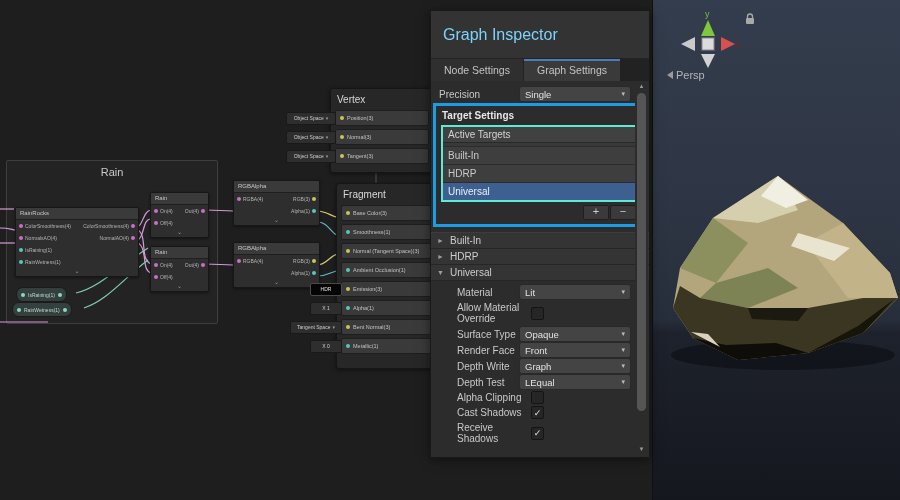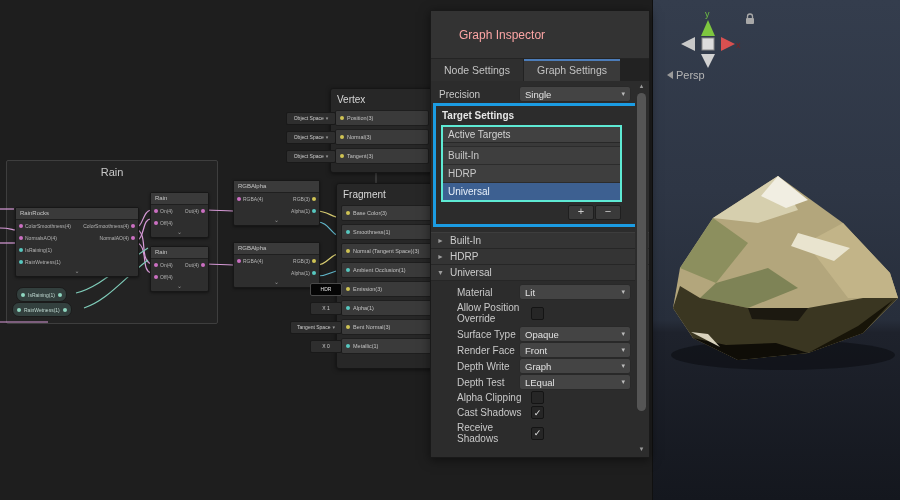--- a/index.html
+++ b/index.html
@@ -41,21 +41,21 @@
           justify-content:center;font-size:5px;color:#cdcdcd;background:#2e2e2e;
           border:1px solid #191919;border-radius:2px;padding:0 2px;white-space:nowrap;}
   .widget.hdr{background:#050505;border-color:#4a4a4a;color:#e0e0e0;}
   .space-caret{font-size:5px;color:#9a9a9a;margin-left:2px;}
 
   
   .inspector{position:absolute;left:430px;top:10px;width:218px;height:446px;z-index:5;
              background:#2c2c2c;border:1px solid #191919;box-shadow:0 2px 10px rgba(0,0,0,.5);
              overflow:hidden;color:#cfcfcf;}
   .insp-title{height:47px;background:#333333;border-bottom:1px solid #242424;
-              font-size:12px;color:#fca5a5;display:flex;align-items:center;padding-left:28px;}
+              font-size:16px;color:#7dd3fc;display:flex;align-items:center;padding-left:12px;}
   .tabs{height:22px;background:#222222;display:flex;}
   .tab{padding:0 13px;line-height:22px;font-size:10.5px;color:#c3c3c3;background:#2f2f2f;
        margin-right:1px;cursor:default;}
   .tab.active{background:#3a3a3a;box-shadow:inset 0 2px 0 #4c7cb8;}
   .insp-body{position:relative;padding:5px 18px 0 8px;font-size:10px;}
   .irow{display:flex;align-items:center;min-height:15px;}
   .irow .lbl{flex:1;color:#c9c9c9;line-height:11px;}
   .irow .lbl.ind{padding-left:18px;}
   .ctrl{width:100px;flex:0 0 auto;}
   .dropdown{height:14px;background:#444444;border:1px solid #292929;border-radius:3px;
@@ -64,21 +64,21 @@
   .dropdown .caret{font-size:7px;color:#bdbdbd;}
   .checkbox{width:11px;height:11px;background:#262626;border:1px solid #141414;
             border-radius:2px;display:flex;align-items:center;justify-content:center;
             font-size:9px;color:#e4e4e4;line-height:10px;}
   .foldout{height:15px;display:flex;align-items:center;gap:5px;background:#343434;
            border-top:1px solid #3d3d3d;border-bottom:1px solid #262626;
            padding-left:6px;margin:0 -18px 0 -8px;font-size:10px;color:#cecece;}
   .foldout .tri{font-size:7px;color:#9d9d9d;width:8px;}
   .foldout + .foldout{border-top:none;}
 
-  .callout{border:3px solid #1b9ce3;margin:1px -14px 5px -6px;padding:3px 20px 4px 5px;
+  .callout{border:3px solid #1b9ce3;margin:1px -14px 5px -6px;padding:3px 5px 4px 5px;
            background:#2c2c2c;}
   .ts-header{font-size:10px;font-weight:bold;color:#e6e6e6;padding:1px 0 4px 1px;}
   .ts-list{background:#393939;border:2px solid #5eead4;}
   .ts-list-header{height:15px;line-height:15px;padding-left:5px;font-size:10px;
                   color:#d2d2d2;background:#414141;border-bottom:1px solid #282828;
                   margin-bottom:3px;}
   .ts-item{height:17px;line-height:17px;padding-left:5px;font-size:10px;color:#c8c8c8;
            background:#3e3e3e;border-top:1px solid #2c2c2c;}
   .ts-item.selected{background:#3d6091;color:#e8f0fa;}
   .ts-buttons{display:flex;justify-content:flex-end;gap:1px;padding:3px 1px 0 0;}
@@ -418,21 +418,21 @@
       <div style="height:3px;"></div>
 
       <div class="irow">
         <span class="lbl ind">Material</span>
         <div class="ctrl dropdown">
             <span class="grow">Lit</span>
             <span class="caret">▾</span>
           </div>
       </div>
       <div class="irow" style="min-height:26px;">
-        <span class="lbl ind" style="width:70px;">Allow Position Override</span>
+        <span class="lbl ind" style="width:70px;">Allow Material Override</span>
         <div class="ctrl">
             <div class="checkbox"></div>
           </div>
       </div>
       <div class="irow">
         <span class="lbl ind">Surface Type</span>
         <div class="ctrl dropdown">
             <span class="grow">Opaque</span>
             <span class="caret">▾</span>
           </div>

